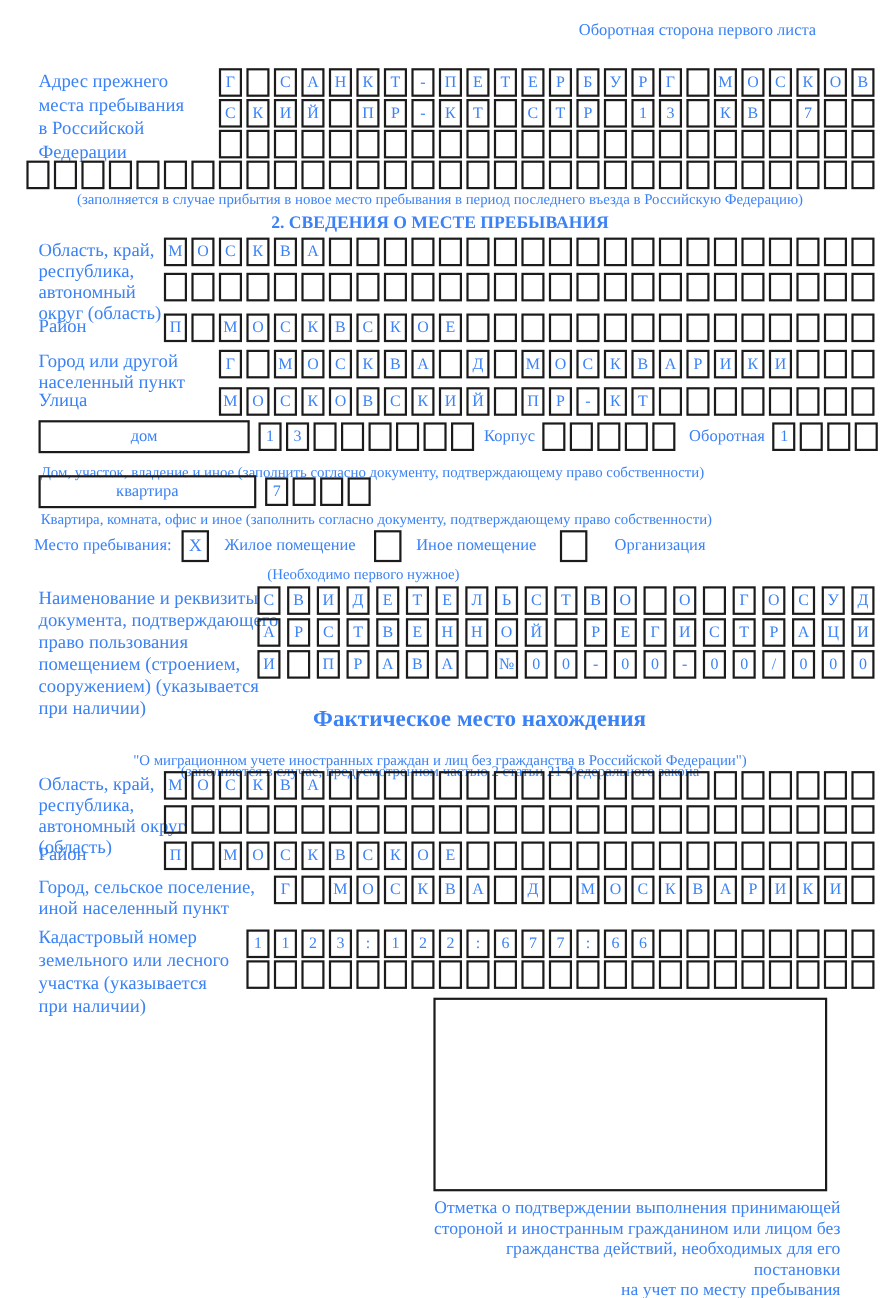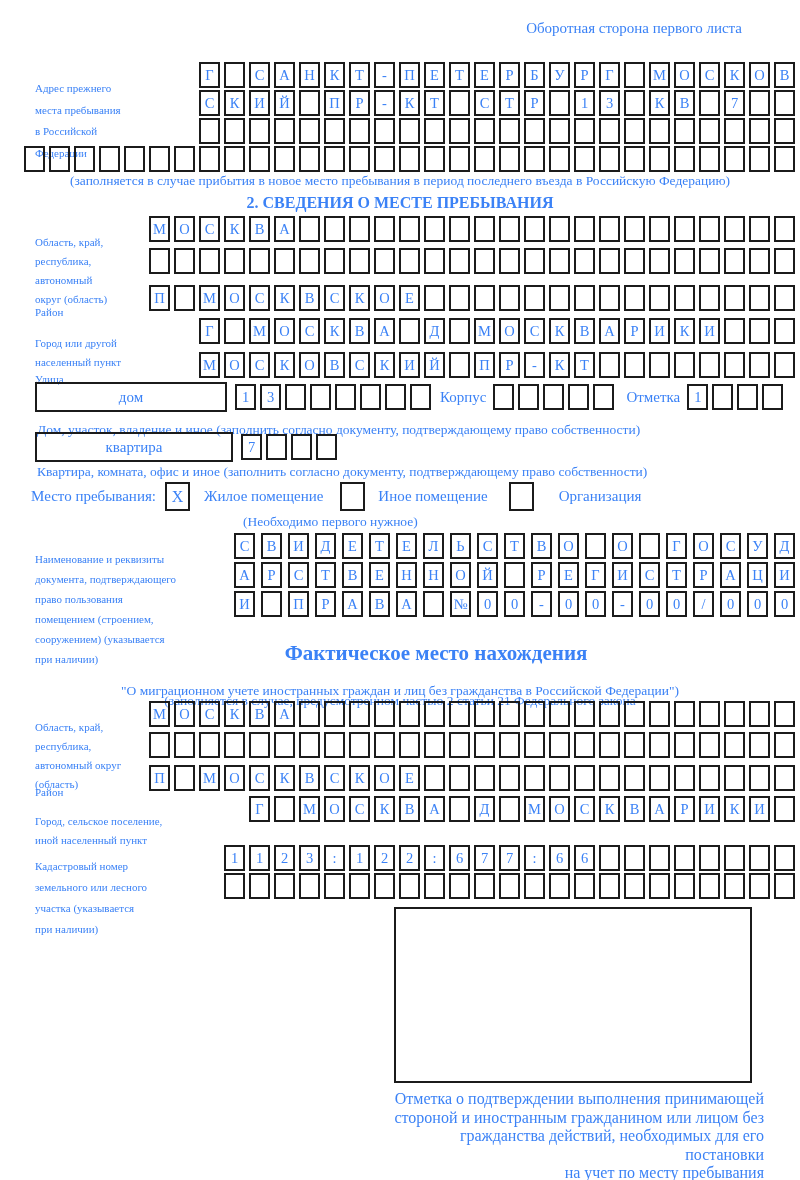--- a/index.html
+++ b/index.html
@@ -6,21 +6,21 @@
   .page {
     position:relative;
     width:800px; height:1180px;
     background:#ffffff;
     font-family:"Liberation Serif","DejaVu Serif",serif;
     color:#3b82f6;
     overflow:hidden;
   }
   .abs { position:absolute; }
   .flabel {
-    font-size:11px; line-height:20px; white-space:pre-line;margin-top:15px;
+    font-size:17px; line-height:20px; white-space:pre-line;
   }
   .flabel.tight { line-height:19px; }
   .corner-note { font-size:15px; }
   .title { width:100%; text-align:center; font-weight:bold; font-size:16px; }
   .subtitle { width:100%; text-align:center; font-weight:bold; font-size:21px;padding-left:36px; }
   .note { width:100%; text-align:center; font-size:13.5px; }
   .note-left { font-size:13.5px; }
   .grid { display:flex; gap:4px; }
   .grid.wide { gap:6px; }
   .cell {
@@ -335,21 +335,21 @@
         <div class="cell"></div>
       </div>
     <div class="inline-label" style="margin:0 7px 0 9px;">Корпус</div>
     <div class="grid">
         <div class="cell"></div>
         <div class="cell"></div>
         <div class="cell"></div>
         <div class="cell"></div>
         <div class="cell"></div>
       </div>
-    <div class="inline-label" style="margin:0 7px 0 12px;">Отметка</div>
+    <div class="inline-label" style="margin:0 7px 0 12px;">Оборотная</div>
     <div class="grid">
         <div class="cell">1</div>
         <div class="cell"></div>
         <div class="cell"></div>
         <div class="cell"></div>
       </div>
   </div>
   <div class="abs note-left" style="top:422px; left:37px;">Дом, участок, владение и иное (заполнить согласно документу, подтверждающему право собственности)</div>
 
   <div class="abs hrow" style="top:432px; left:35px;">

